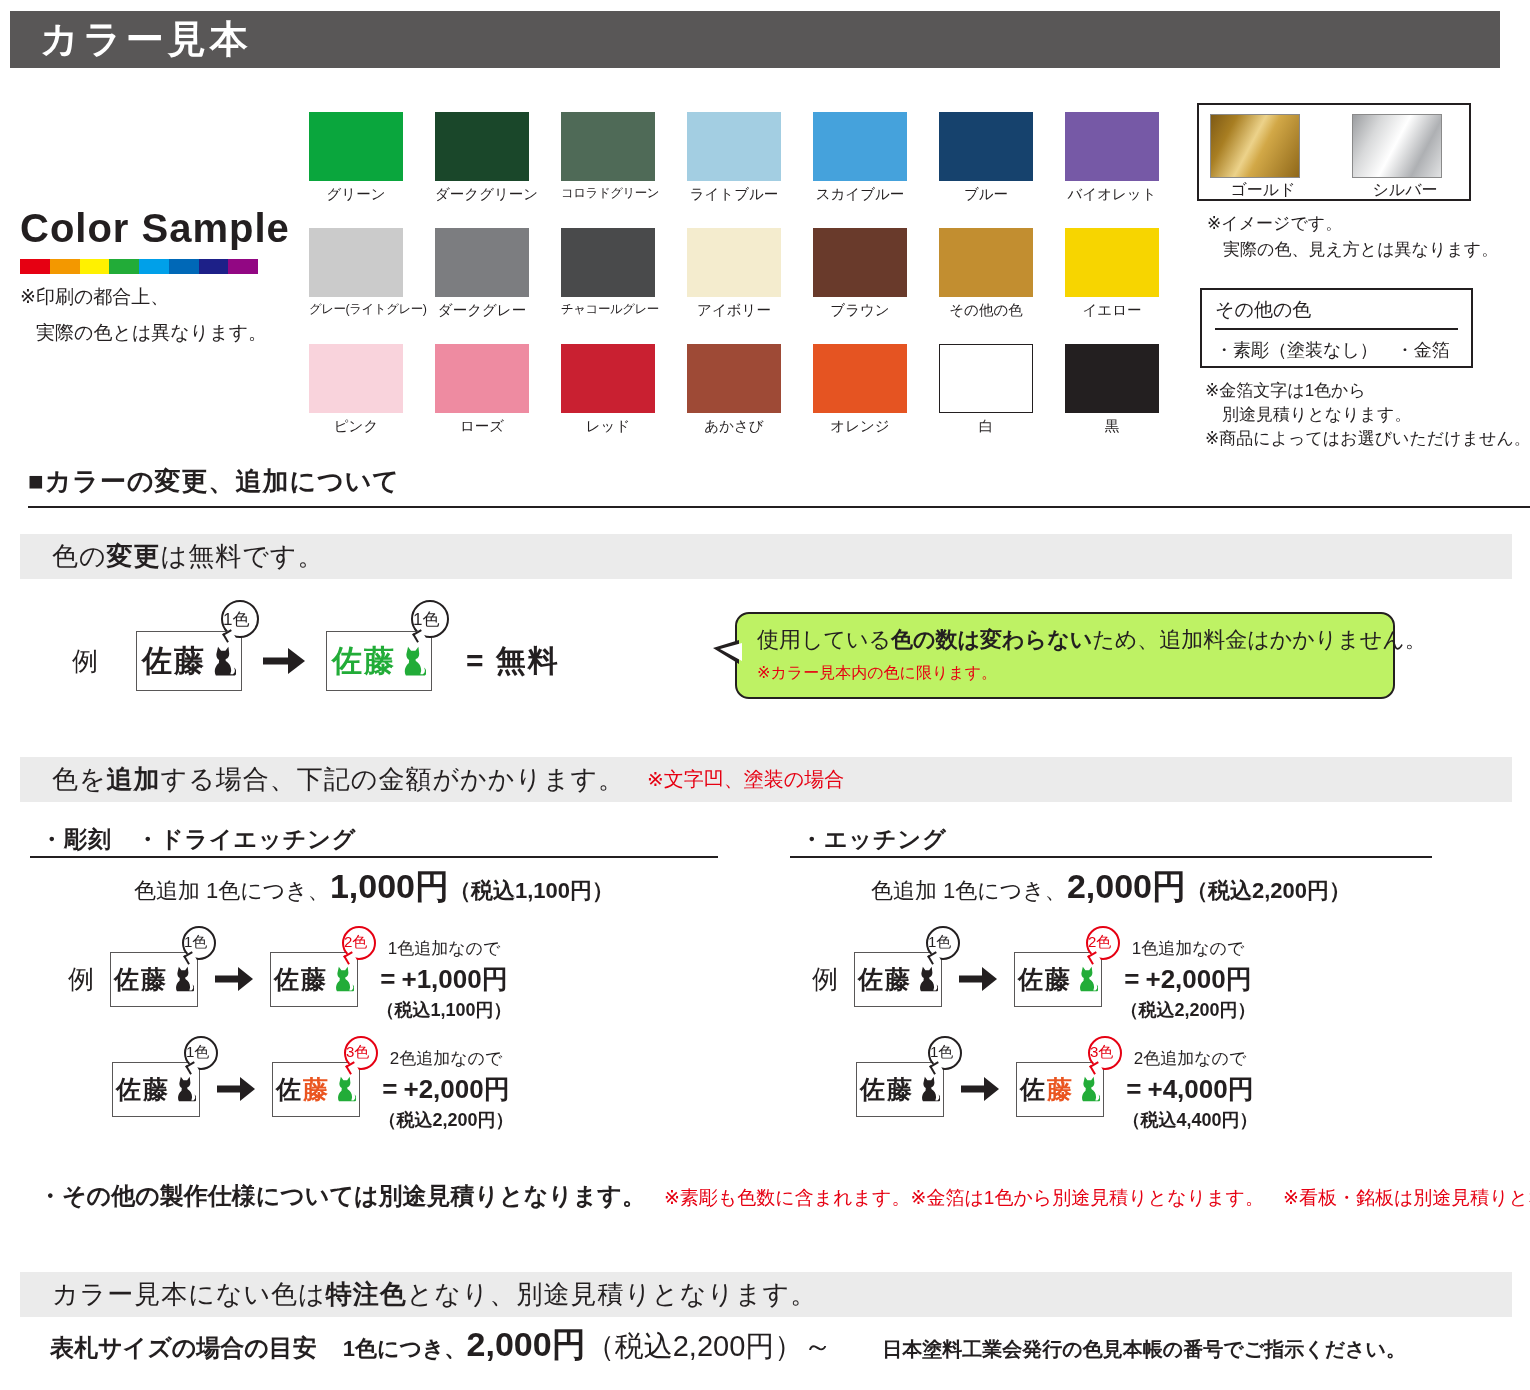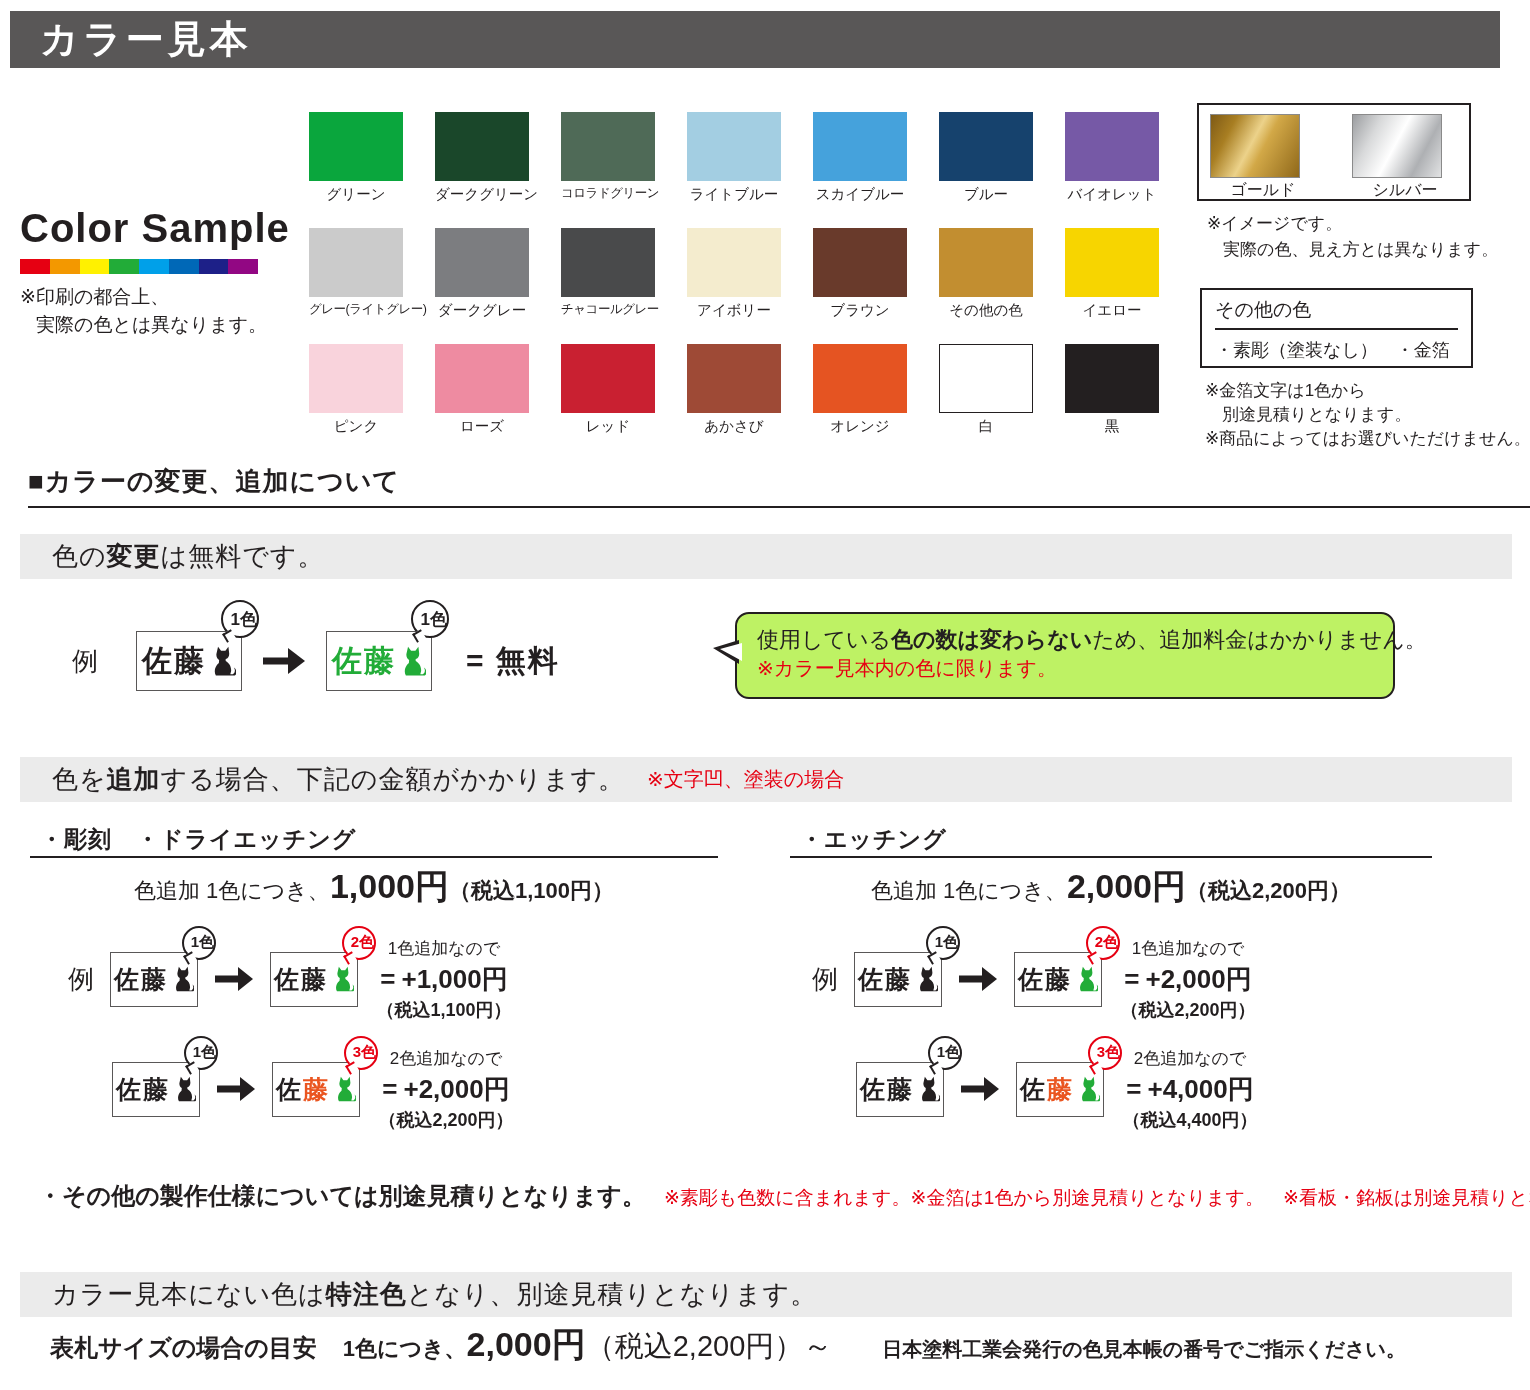--- a/index.html
+++ b/index.html
@@ -17,21 +17,21 @@
     background:var(--header-gray,#595757);
     display:flex; align-items:center; padding-left:30px;
   }
   .header-bar .t { color:#fff; font-size:38px; font-weight:700; letter-spacing:4px; }
 
   
   .intro-heading { left:20px; top:206px; font-size:40px; font-weight:700; letter-spacing:1px; }
   .rainbow { left:20px; top:259px; width:238px; height:15px; display:flex; }
   .rainbow span { flex:1; }
   .intro-note { left:20px; top:283px; font-size:19px; line-height:28px; }
-  .intro-note .l2 { padding-left:16px; }
+  .intro-note .l2 { padding-left:16px;margin-top:8px; }
 
   
   .palette {
     left:309px; top:112px;
     display:grid; grid-template-columns:repeat(7,94px);
     column-gap:32px; row-gap:26px;
   }
   .cell { width:94px; height:90px; }
   .sw { width:94px; height:69px; }
   .sw.outlined { border:1px solid #231f20; }
@@ -94,22 +94,22 @@
   .pname { letter-spacing:2px; white-space:nowrap; }
   .green-all { color:var(--plate-green,#22ac38); }
   .ch-orange { color:var(--plate-orange,#ea5520); }
   .cat { display:block; }
   .cat-lg { width:25px; height:30px; }
   .cat-sm { width:21px; height:26px; }
   .cat.green { color:var(--plate-green,#22ac38); }
 
   .badge {
     position:absolute; background:#fff; border:2px solid #231f20;
-    border-radius:50%; display:flex; align-items:center; justify-content:flex-end;
-    font-weight:700; z-index:2;
+    border-radius:50%; display:flex; align-items:center; justify-content:flex-start;
+    font-weight:400; z-index:2;
   }
   .badge::after {
     content:""; position:absolute; left:1px; bottom:-5px;
     width:8px; height:8px; background:#fff;
     border-left:2px solid #231f20; border-bottom:2px solid #231f20;
     transform:rotate(60deg);
   }
   .badge-lg { width:38px; height:38px; font-size:17px; top:-31px; right:-17px; }
   .badge-sm { width:34px; height:34px; font-size:15px; top:-26px; right:-18px; }
   .badge.red { border-color:var(--accent-red,#e60012); color:var(--accent-red,#e60012); }
@@ -140,21 +140,21 @@
   .callout::before {
     content:""; position:absolute; left:-24px; top:26px;
     border-right:26px solid #231f20; border-top:8px solid transparent; border-bottom:16px solid transparent;
   }
   .callout::after {
     content:""; position:absolute; left:-17px; top:29px;
     border-right:22px solid #fff; border-top:6px solid transparent; border-bottom:12px solid transparent;
   }
   .callout .l1 { font-size:22px; white-space:nowrap; }
   .callout .l1 b { font-weight:700; }
-  .callout .l2 { font-size:20px; color:var(--accent-red,#e60012); }
+  .callout .l2 { font-size:16px; color:var(--accent-red,#e60012); margin-top:8px; }
 
   
   .colhead { font-size:23px; font-weight:700; letter-spacing:1px; }
   #colhead-left { left:40px; top:824px; }
   #colhead-right { left:800px; top:824px; }
   .uline { height:2px; background:#231f20; }
   #uline-left { left:30px; top:856px; width:688px; }
   #uline-right { left:790px; top:856px; width:642px; }
   .priceline { display:flex; align-items:baseline; justify-content:center; white-space:nowrap; }
   #priceline-left { left:30px; top:864px; width:688px; }

